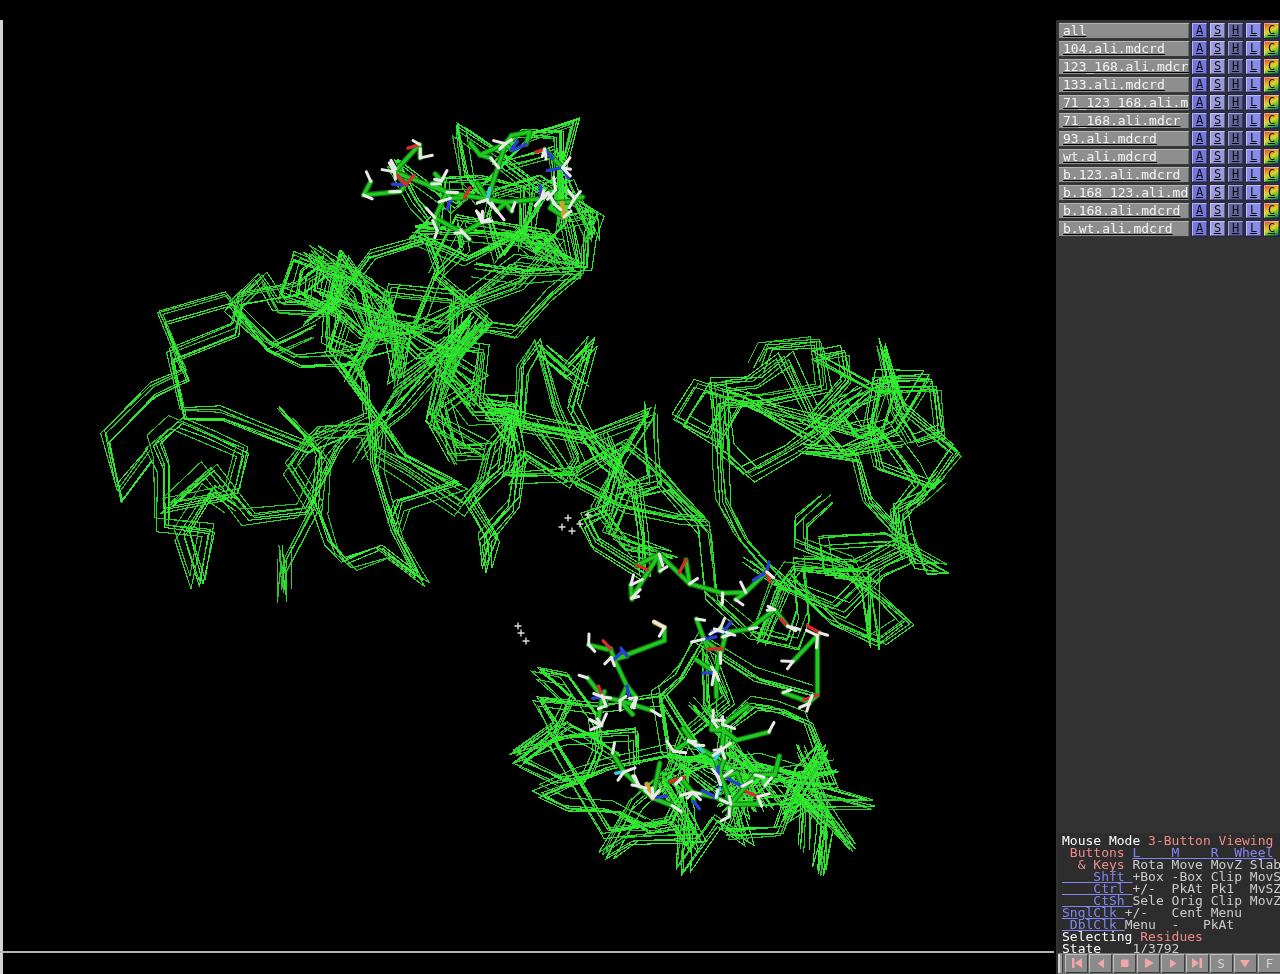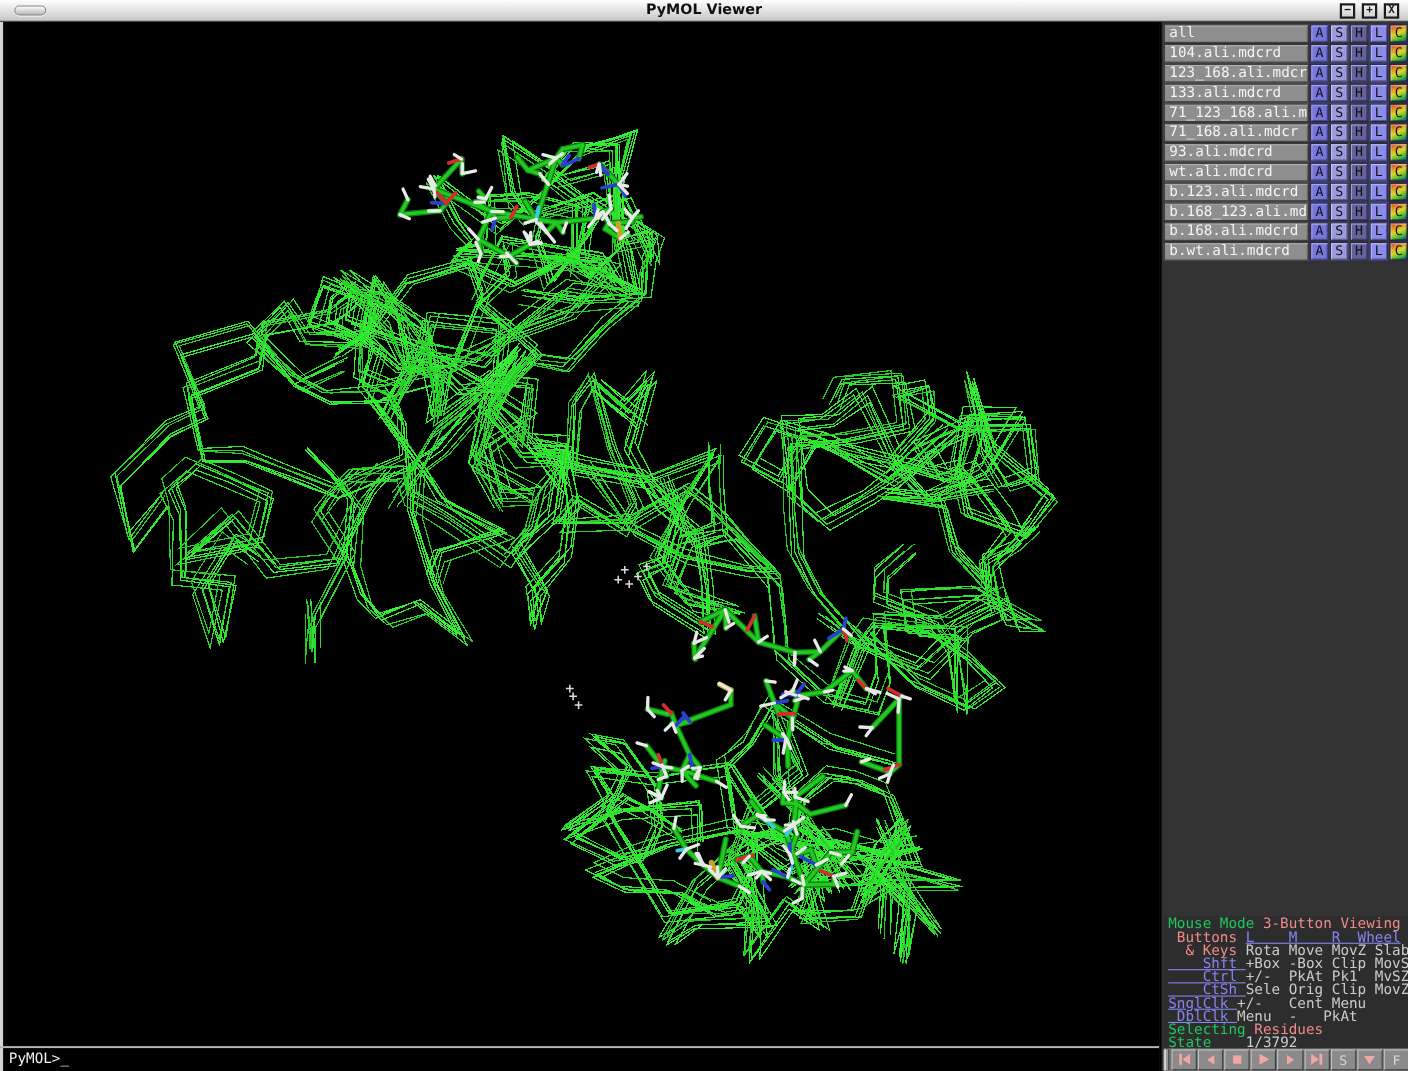--- a/index.html
+++ b/index.html
@@ -20,58 +20,49 @@
   
   .left-frame { position:absolute; left:0; top:20px; width:3px; height:954px; background:#d4d4d4; }
   .viewport { position:absolute; left:3px; top:20px; width:1051px; height:931px; background:#000; display:block; }
   .cmd-sep { position:absolute; left:0; top:951px; width:1054px; height:2px; background:#b4b4b4; }
   .cmdline { position:absolute; left:3px; top:953px; width:1051px; height:21px; background:#000;
     color:#f0f0f0; font-family:"DejaVu Sans Mono",monospace; font-size:13px; line-height:20px; padding-left:5px; white-space:pre; }
 
   
   .sidebar { position:absolute; left:1054px; top:20px; width:226px; height:954px;
     background:#333333; border-left:2px solid #000; }
-  .obj-list { position:absolute; left:2px; top:2px; width:222px; }
+  .obj-list { position:absolute; left:2px; top:2px; width:222px;text-decoration:underline; }
   .obj-row { display:flex; height:17px; margin-bottom:1px; }
   .obj-name { flex:1; min-width:0; background:#8e8e8e; color:#f4f4f4; font-family:"DejaVu Sans Mono",monospace;
     font-size:13px; line-height:16px; padding-left:4px; overflow:hidden; white-space:pre;
     border:1px solid #3a3a3a; box-shadow:inset 0 1px 0 #b2b2b2, inset -1px 0 0 #666; }
   .obj-btn { width:17px; margin-left:1px; text-align:center; color:#101010; font-family:"DejaVu Sans Mono",monospace;
     font-size:12px; line-height:15px; border:1px solid #26264a;
     box-shadow:inset 1px 1px 0 rgba(255,255,255,.45), inset -1px -1px 0 rgba(0,0,0,.4); }
   .btn-A { background:#7676dd; } .btn-S { background:#9a9ade; } .btn-H { background:#63639e; } .btn-L { background:#8b8bea; }
   .btn-C { background:linear-gradient(155deg,#d93a2c 0%,#e0982c 28%,#ddd32e 48%,#35b832 78%,#2e37c0 100%); }
 
   .mouse-panel { position:absolute; left:2px; bottom:21px; width:224px; height:120px; background:#2d2d2d;
     font-family:"DejaVu Sans Mono",monospace; font-size:13px; line-height:12px; padding:2px 0 0 4px; white-space:pre; }
-  .mp-g { color:#22c55e; } .mp-s { color:#f08a8a; } .mp-b { color:#8585f2;text-decoration:underline; } .mp-w { color:#cbcbcb; }
+  .mp-g { color:#ffffff; } .mp-s { color:#f08a8a; } .mp-b { color:#8585f2;text-decoration:underline; } .mp-w { color:#cbcbcb; }
 
   .vcr { position:absolute; left:2px; bottom:0; width:224px; height:21px; background:#6f6f6f;
     display:flex; align-items:center; padding:1px 1px 1px 0; }
   .vcr-grip { width:5px; height:19px; background:#9a9a9a; border-left:2px solid #cfcfcf; border-right:1px solid #3f3f3f; margin-right:1px; }
   .vcr-btn { flex:1; height:19px; margin-left:1px; background:#8b8b8b; position:relative;
     border-top:1px solid #c0c0c0; border-left:1px solid #c0c0c0; border-bottom:1px solid #3d3d3d; border-right:1px solid #3d3d3d;
     display:flex; align-items:center; justify-content:center;
     color:#d6d6d6; font-family:"DejaVu Sans Mono",monospace; font-size:12px; }
   .vcr-btn svg { display:block; }
 </style>
 </head>
 <body>
 
 <div class="window">
 
-  <div class="titlebar">
-    <div class="menu-pill"></div>
-    <div class="win-title">PyMOL Viewer</div>
-    <div class="win-controls">
-      <div class="win-btn">−</div>
-      <div class="win-btn">+</div>
-      <div class="win-btn">X</div>
-    </div>
-  </div>
 
   <div class="left-frame"></div>
 
   <svg class="viewport" id="viewport" viewBox="0 0 1051 931">
       <g shape-rendering="crispEdges" fill="none">
         <polyline points="309.0,317.3 268.9,333.9 229.8,292.7 258.7,262.1 274.9,292.7 326.0,294.2 323.5,327.0 357.9,340.9 380.4,311.1 389.0,275.3 452.0,281.3 446.9,345.3 477.0,366.3 443.1,392.5 453.8,435.7 482.1,436.4 427.0,407.4 438.0,345.8 467.0,308.7 442.7,365.8 429.0,400.8 451.7,444.8" stroke="#27c927" stroke-width="1.1"></polyline>
         <polyline points="310.1,307.9 270.7,325.0 229.5,285.6 259.0,254.9 278.8,283.9 325.8,285.7 322.7,317.7 358.7,332.0 381.3,301.8 388.2,267.3 452.7,274.6 447.7,340.5 480.1,359.2 442.1,383.3 453.4,427.7 482.3,429.3 428.5,397.4 439.2,340.2 467.7,302.3 444.2,358.3 430.0,395.2 452.7,437.9" stroke="#2bd82b" stroke-width="1.1"></polyline>
         <polyline points="301.1,312.6 264.4,329.3 221.3,291.6 251.7,259.3 269.5,290.4 320.7,291.4 318.6,322.8 349.9,338.9 373.7,307.8 381.5,271.6 448.3,279.5 443.5,343.5 470.9,365.7 437.4,388.5 445.0,434.0 475.4,432.2 422.7,401.5 434.6,345.1 462.1,304.7 438.2,361.4 423.4,400.4 446.3,441.7" stroke="#33ee33" stroke-width="1.1"></polyline>
         <polyline points="310.8,317.6 272.3,335.6 229.0,297.4 261.5,265.2 276.8,293.4 326.2,296.9 326.4,329.3 359.8,344.1 381.7,314.0 389.8,277.1 456.5,284.0 449.1,347.0 478.8,369.1 442.4,391.9 454.0,440.4 483.2,439.1 430.3,409.5 441.8,348.6 469.8,309.0 444.2,367.1 430.0,405.7 454.1,445.3" stroke="#27c927" stroke-width="1.1"></polyline>
         <polyline points="306.5,303.6 268.4,323.0 226.7,281.6 255.5,253.9 274.5,282.3 325.0,281.0 322.7,316.2 355.3,330.6 379.2,299.7 385.4,263.9 450.8,269.9 447.5,336.7 476.3,357.2 439.6,379.2 451.0,425.3 479.6,425.4 425.2,393.3 437.5,336.1 466.8,297.3 440.4,353.2 427.3,392.4 449.6,432.6" stroke="#2bd82b" stroke-width="1.1"></polyline>
@@ -660,21 +651,20 @@
         <line x1="689.5" y1="772.2" x2="677.5" y2="775.5" stroke="#e9e9e9" stroke-width="3" stroke-linecap="round"></line>
         <line x1="816.6" y1="612.9" x2="824.6" y2="615.3" stroke="#e9e9e9" stroke-width="3" stroke-linecap="round"></line>
         <line x1="726.2" y1="796.6" x2="718.1" y2="800.9" stroke="#e9e9e9" stroke-width="3" stroke-linecap="round"></line>
         <line x1="755.0" y1="776.7" x2="766.1" y2="773.8" stroke="#e9e9e9" stroke-width="3" stroke-linecap="round"></line>
         <line x1="771.7" y1="589.6" x2="765.0" y2="586.4" stroke="#e9e9e9" stroke-width="3" stroke-linecap="round"></line>
         <line x1="585.7" y1="624.8" x2="591.8" y2="631.5" stroke="#e9e9e9" stroke-width="3" stroke-linecap="round"></line>
       </g>
     </svg>
 
   <div class="cmd-sep"></div>
-  <div class="cmdline"><span>PyMOL&gt;</span><span>_</span></div>
 
   <div class="sidebar">
     <div class="obj-list" id="obj-list">
         <div class="obj-row">
           <div class="obj-name">all</div>
           <div class="obj-btn btn-A">A</div>
           <div class="obj-btn btn-S">S</div>
           <div class="obj-btn btn-H">H</div>
           <div class="obj-btn btn-L">L</div>
           <div class="obj-btn btn-C">C</div>

